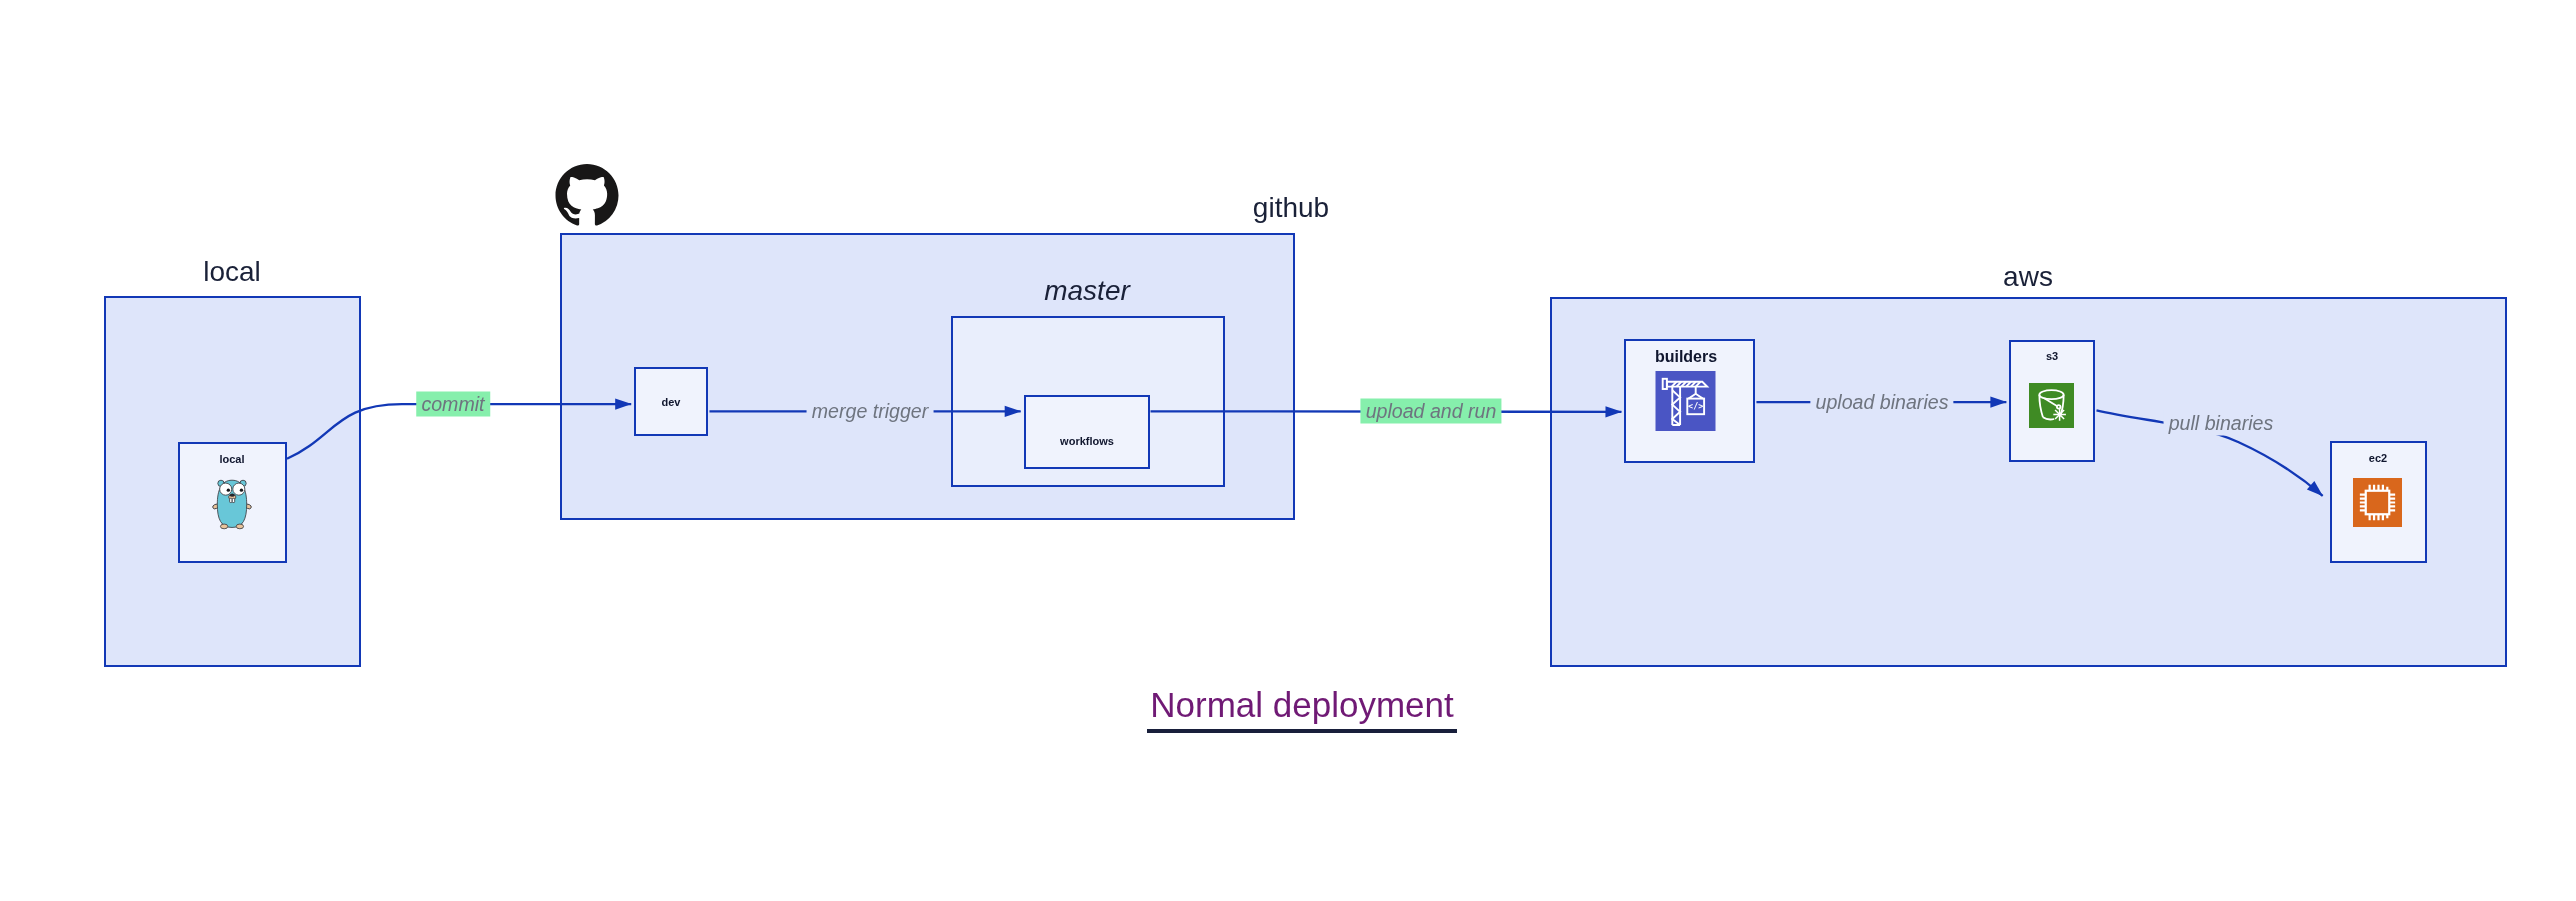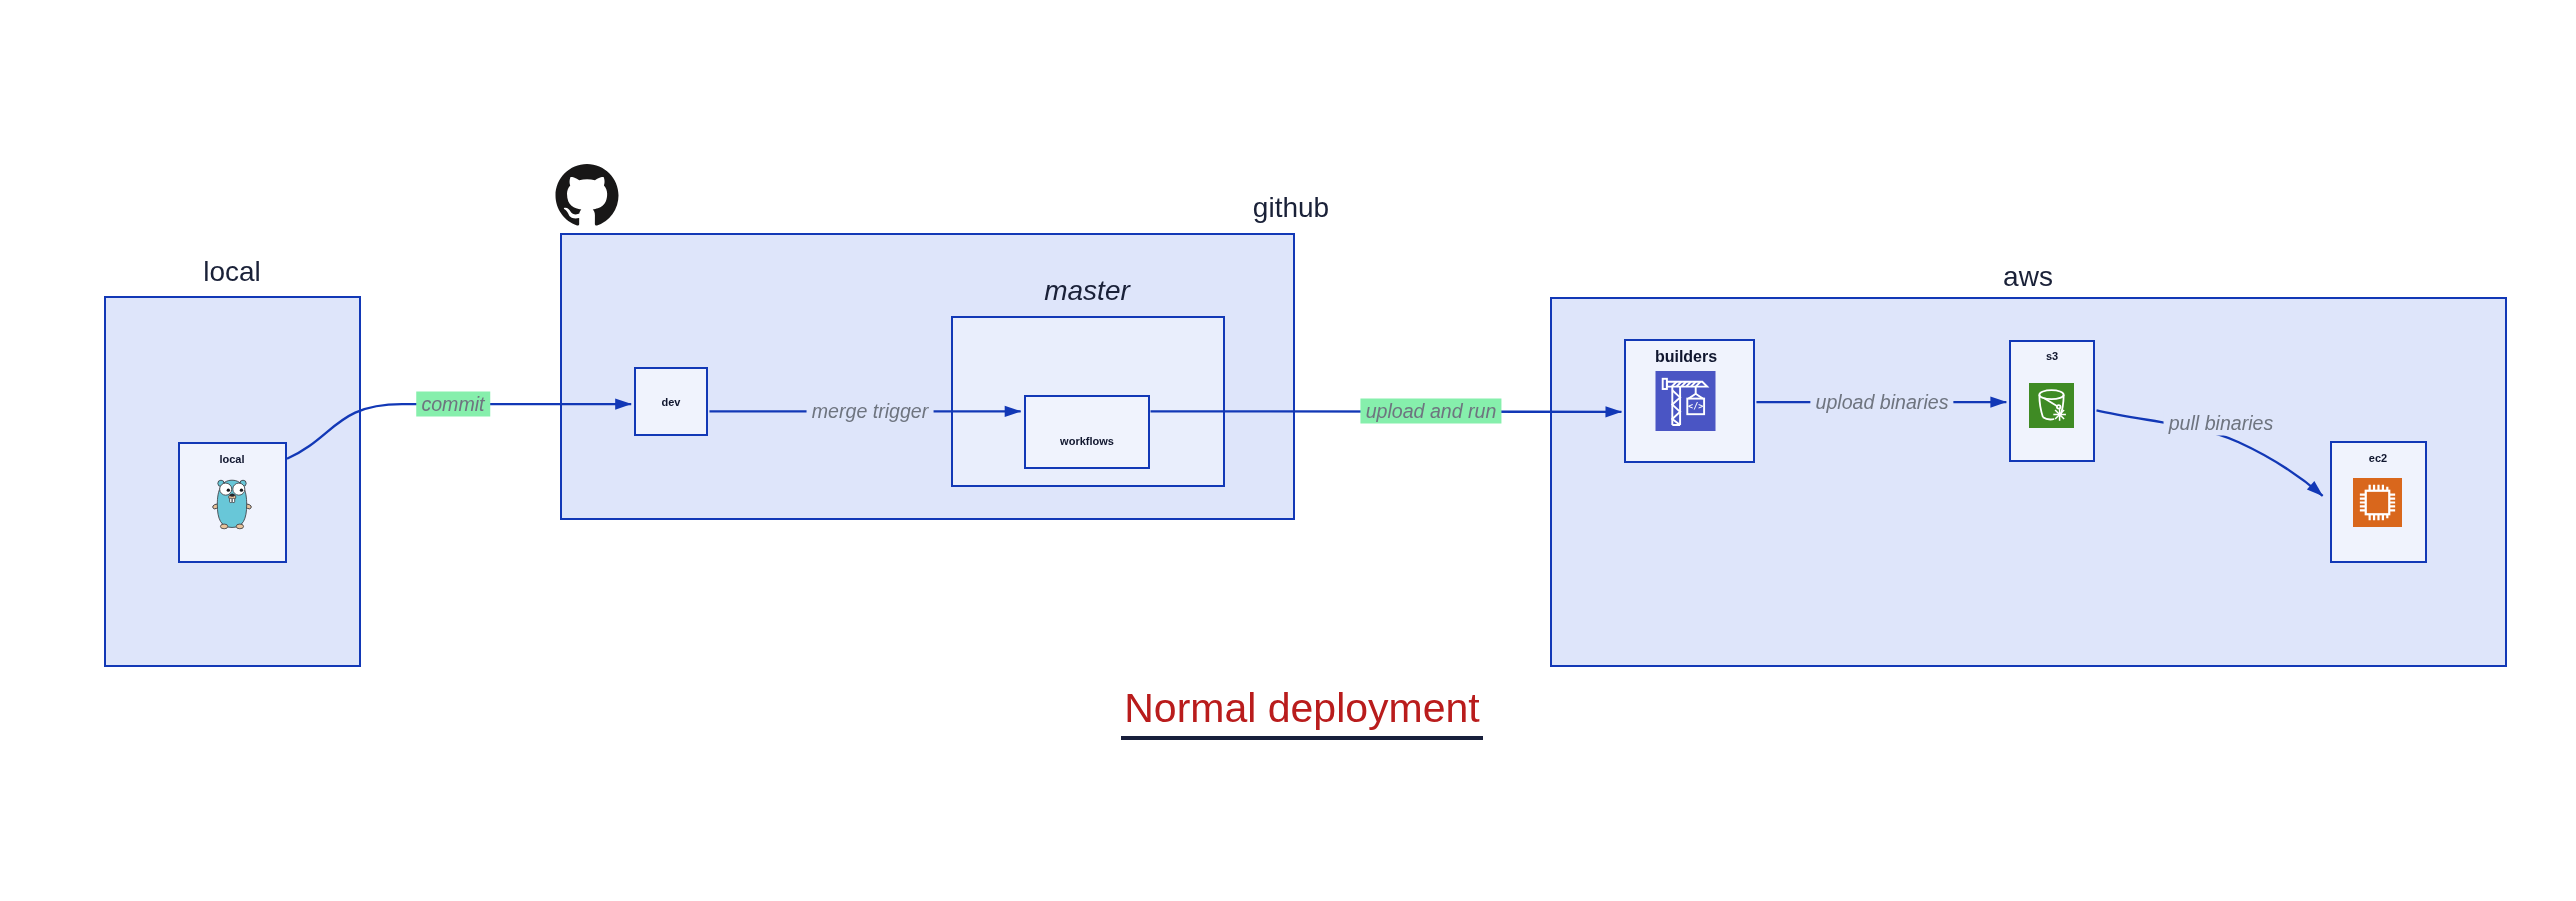--- a/index.html
+++ b/index.html
@@ -97,21 +97,21 @@
   
   #edges-svg { position: absolute; left: 0; top: 0; z-index: 5; pointer-events: none; }
 
   
   #title-wrap {
     position: absolute; left: 0; top: 685px; width: 100%;
     text-align: center; z-index: 4;
   }
   #diagram-title {
     display: inline-block;
-    font-size: 41px; color: #b91c1c;
+    font-size: 35px; color: #701a75;
     border-bottom: 4.6px solid #181f3b;
     padding: 0 3.1px 4.1px 3.1px;
     white-space: nowrap;
   }
 </style>
 </head>
 <body>
 
 <div id="canvas">
 

